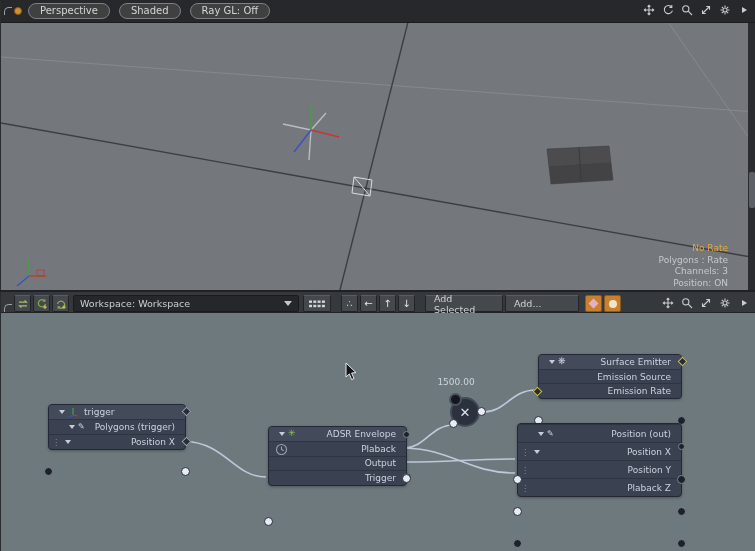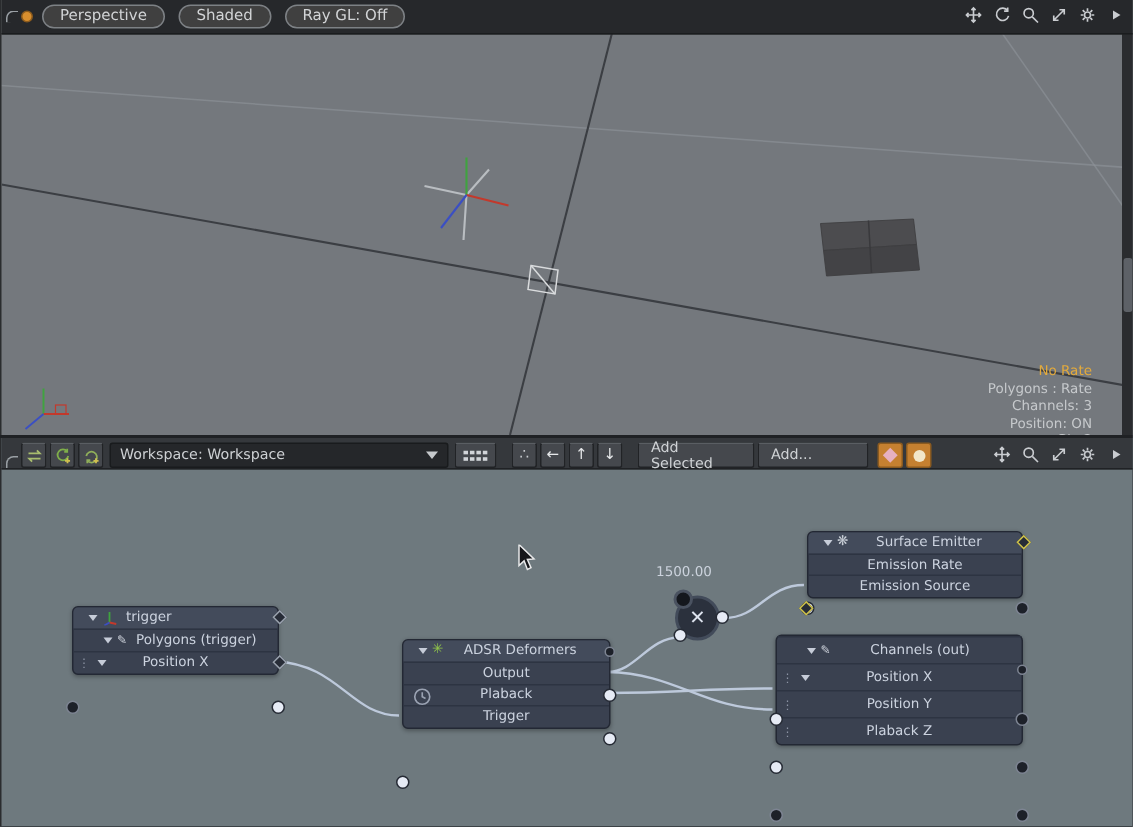--- a/index.html
+++ b/index.html
@@ -34,21 +34,21 @@
   #ws-drop .caret{margin-left:auto;width:0;height:0;border-left:4px solid transparent;border-right:4px solid transparent;border-top:5px solid #c6c9cc;}
   .glyph{font-size:10px;color:#e6e8ea;line-height:1;}
   #sch-canvas{position:absolute;left:0;top:20px;width:755px;height:239px;overflow:hidden;}
   #wires{position:absolute;left:0;top:0;z-index:2;pointer-events:none;}
 
   
   .node{position:absolute;background:#3a4150;border:1px solid #232834;border-radius:4px;display:flex;flex-direction:column;
     box-shadow:0 1px 3px rgba(0,0,0,.3);z-index:3;}
   .nrow{flex:1;display:flex;align-items:center;position:relative;font-size:9px;color:#ccd3df;border-top:1px solid #2d3442;padding:0 10px;}
   .nrow.hdr{border-top:none;background:#434b5b;border-radius:3px 3px 0 0;}
-  .nrow .lbl{flex:1;text-align:center;white-space:nowrap;}
+  .nrow .lbl{flex:1;text-align:right;white-space:nowrap;}
   .nrow .lbl.left{text-align:left;margin-left:4px;flex:1;}
   .tri{width:0;height:0;border-left:3.5px solid transparent;border-right:3.5px solid transparent;border-top:4.5px solid #c6ccd8;margin-right:3px;flex:0 0 auto;}
   .tri.abs{position:absolute;left:16px;top:50%;margin-top:-2px;}
   .dots{position:absolute;left:3px;top:50%;transform:translateY(-50%);color:#8d94a4;font-size:8px;line-height:7px;}
   .cn{position:absolute;z-index:4;box-sizing:border-box;}
   .circ{width:9px;height:9px;border-radius:50%;background:#e6ebf5;border:1.5px solid #262b35;}
   .circ.dark{background:#1d2129;border-color:#7d8492;}
   .circ.small{width:7px;height:7px;}
   .diam{width:7px;height:7px;background:#272c37;border:1.5px solid #99a1ad;transform:rotate(45deg);}
   .diam.yellow{border-color:#cdc04a;}
@@ -288,36 +288,36 @@
       <span class="lbl">Position X</span>
       <span class="cn circ dark" style="left:-5px;top:32px;"></span>
       <span class="cn circ" style="right:-5px;top:32px;"></span>
     </div>
   </div>
 
   <div class="node" style="left:268px;top:426px;width:137px;height:58px;">
     <div class="nrow hdr">
       <span class="tri"></span>
       <span class="nico" style="color:#8fc34a;font-size:9px;">✳</span>
-      <span class="lbl">ADSR Deformers</span>
+      <span class="lbl">ADSR Envelope</span>
       <span class="cn circ small dark" style="right:-4px;top:4px;"></span>
-    </div>
-    <div class="nrow">
-      <span class="lbl">Output</span>
-      <span class="cn circ" style="right:-5px;top:17px;"></span>
     </div>
     <div class="nrow">
       <svg style="position:absolute;left:6px;top:1px;" width="13" height="13" viewBox="0 0 13 13">
         <circle cx="6.5" cy="6.5" r="5" fill="none" stroke="#9aa2b2" stroke-width="1.1"></circle>
         <path d="M6.5 3.5v3l2.2 1.2" fill="none" stroke="#9aa2b2" stroke-width="1.1"></path>
         </svg>
       <span class="lbl">Plaback</span>
       <span class="cn circ" style="right:-5px;top:31px;"></span>
     </div>
     <div class="nrow">
+      <span class="lbl">Output</span>
+      <span class="cn circ" style="right:-5px;top:17px;"></span>
+    </div>
+    <div class="nrow">
       <span class="lbl">Trigger</span>
       <span class="cn circ" style="left:-5px;top:46px;"></span>
     </div>
   </div>
 
   <div id="mult-val">1500.00</div>
   <div id="mult-in-top"></div>
   <div id="mult-big">
     <span>✕</span>
   </div>
@@ -325,35 +325,35 @@
   <span class="circ cn" id="mult-in"></span>
 
   <div class="node" style="left:538px;top:354px;width:142px;height:43px;">
     <div class="nrow hdr">
       <span class="tri"></span>
       <span class="nico" style="color:#c8ced6;font-size:9px;">❋</span>
       <span class="lbl">Surface Emitter</span>
       <span class="cn diam yellow" style="right:-5px;top:3px;"></span>
     </div>
     <div class="nrow">
+      <span class="lbl">Emission Source</span>
+      <span class="cn diam yellow" style="left:-5px;top:18px;"></span>
+    </div>
+    <div class="nrow">
       <span class="lbl">Emission Rate</span>
       <span class="cn circ" style="left:-5px;top:31.5px;"></span>
       <span class="cn circ dark" style="right:-5px;top:31.5px;"></span>
     </div>
-    <div class="nrow">
-      <span class="lbl">Emission Source</span>
-      <span class="cn diam yellow" style="left:-5px;top:18px;"></span>
-    </div>
   </div>
 
   <div class="node" style="left:517px;top:423px;width:163px;height:72px;">
     <div class="nrow" style="padding-left:20px;">
       <span class="tri"></span>
       <span class="nico" style="color:#d0d5de;">✎</span>
-      <span class="lbl">Channels (out)</span>
+      <span class="lbl">Position (out)</span>
       <span class="cn circ small dark" style="right:-4px;top:18px;"></span>
     </div>
     <div class="nrow">
       <span class="dots">⋮</span>
       <span class="tri abs"></span>
       <span class="lbl">Position X</span>
       <span class="cn circ" style="left:-5px;top:31.5px;"></span>
       <span class="cn circ dark" style="right:-5px;top:31.5px;"></span>
     </div>
     <div class="nrow">

